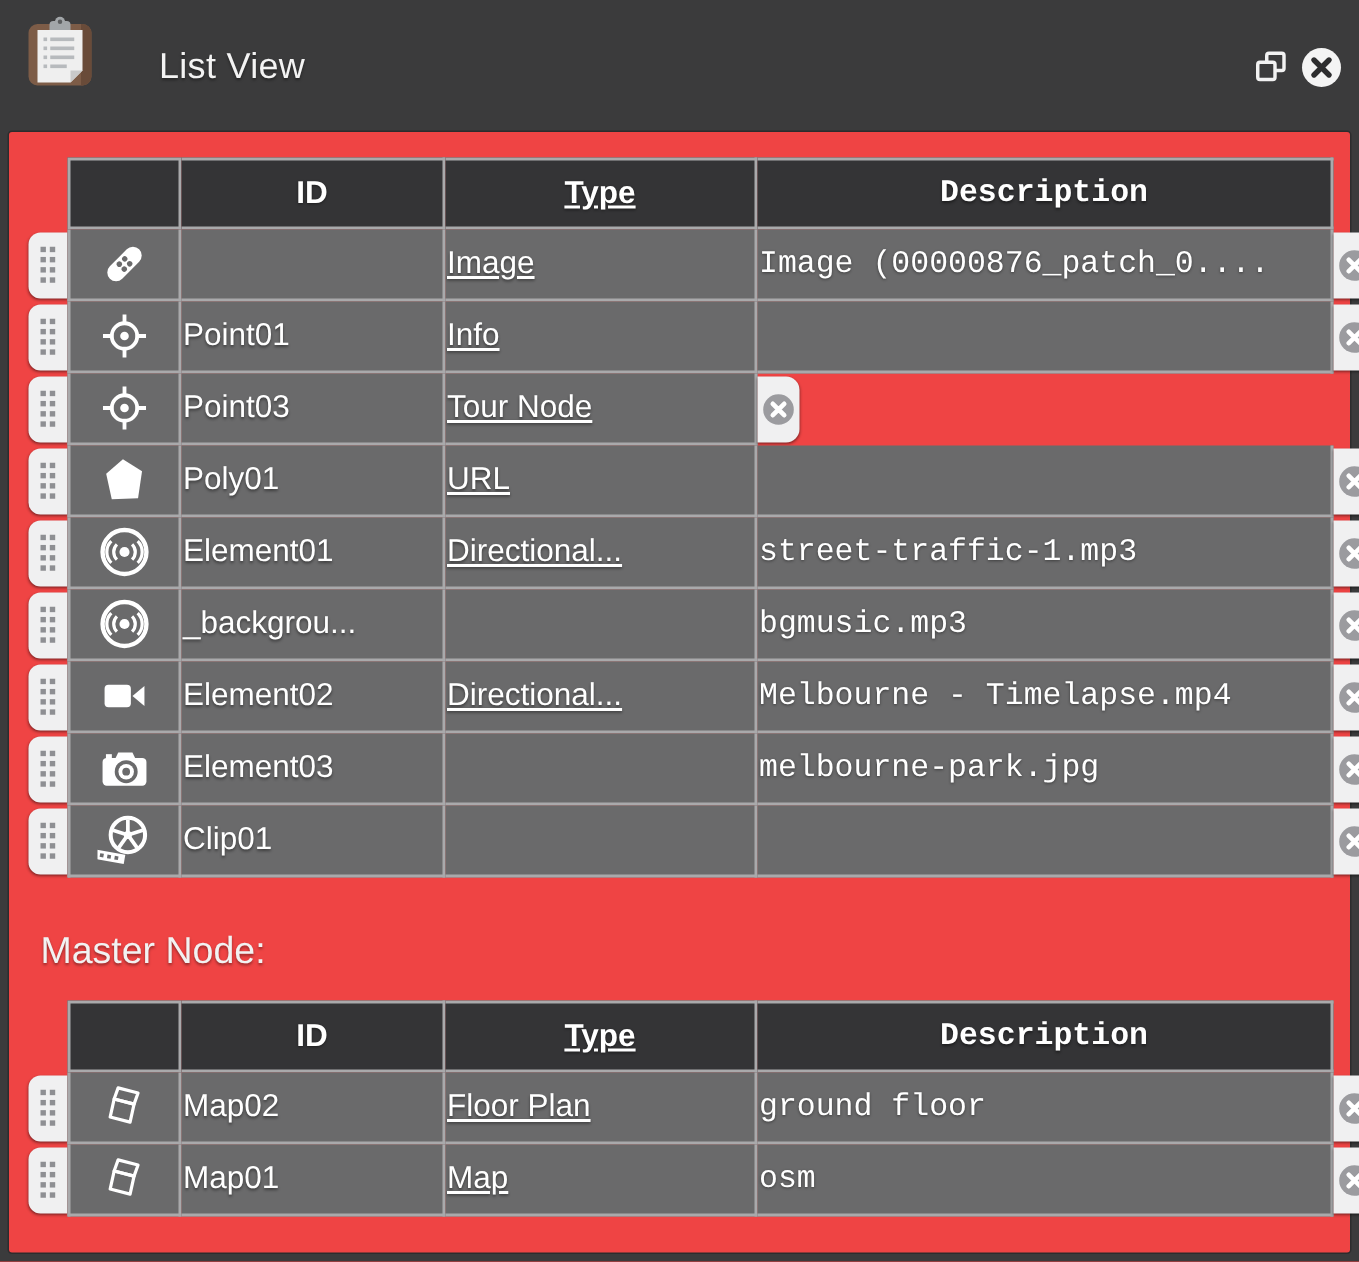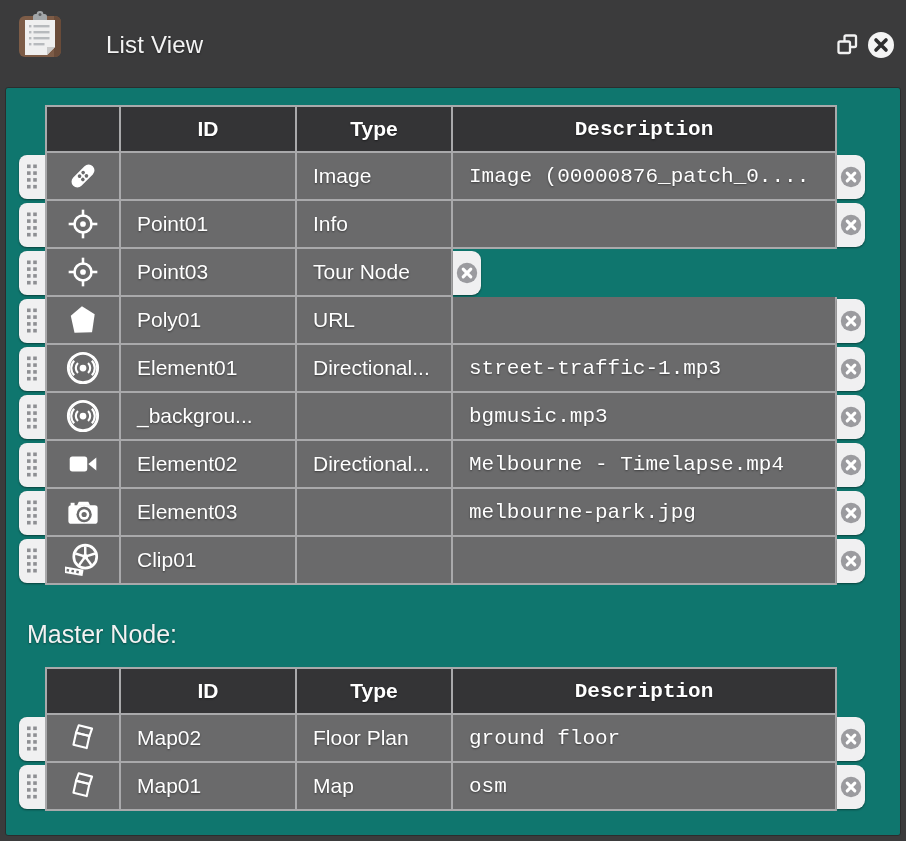--- a/index.html
+++ b/index.html
@@ -15,21 +15,21 @@
   .win-title{
     position:absolute;left:106px;top:31px;
     font-size:24px;color:#f3f3f3;letter-spacing:.2px;
     text-shadow:0 1px 2px rgba(0,0,0,.4);
   }
   .win-buttons{position:absolute;right:11px;top:30px;display:flex;gap:4px;}
   .win-btn{background:none;border:none;padding:0;margin:0;width:29px;height:29px;cursor:pointer;display:flex;align-items:center;justify-content:center;}
   
   .content{
     position:absolute;left:5px;top:87px;right:5px;bottom:5px;
-    background:#0f766e;border:1px solid #2c2c2d;border-radius:3px;
+    background:#ef4444;border:1px solid #2c2c2d;border-radius:3px;
   }
   
   .tbl{position:absolute;display:flex;flex-direction:column;}
   #main-table{left:13px;top:17px;}
   #master-table{left:13px;top:579px;}
   .master-label{
     position:absolute;left:21px;top:532px;
     font-size:25px;color:#f2f2f2;text-shadow:0 1px 2px rgba(0,0,0,.4);
   }
   .trow{display:flex;height:48px;box-sizing:border-box;align-items:stretch;}
@@ -37,32 +37,32 @@
   .delspacer{width:28px;}
   .handle{
     width:26px;height:44px;margin:2px 0;box-sizing:border-box;
     background:#f0f0f1;border-radius:8px 0 0 8px;
     display:flex;align-items:center;justify-content:center;
     box-shadow:0 1px 2px rgba(0,0,0,.45);cursor:grab;border:none;padding:0;
   }
   .cell{
     box-sizing:border-box;background:#6a6a6b;
     border-right:2px solid #a9a9ab;border-bottom:2px solid #a9a9ab;
-    display:flex;align-items:center;padding:0 16px;
+    display:flex;align-items:center;padding:0 1px;
     font-size:21px;color:#ffffff;white-space:nowrap;overflow:hidden;
     text-shadow:0 1px 2px rgba(0,0,0,.45);
   }
   .cell.first{border-left:2px solid #a9a9ab;}
   .trow.header .cell{
     background:#343436;border-top:2px solid #a9a9ab;
     font-weight:bold;justify-content:center;padding:0;
   }
   .icon-cell{width:76px;justify-content:center;padding:0;}
   .id-cell{width:176px;}
-  .type-cell{width:156px;}
+  .type-cell{width:208px;text-decoration:underline;}
   .desc-cell{width:384px;font-family:Liberation Mono, monospace;}
   .icon{display:flex;align-items:center;justify-content:center;}
   .delbtn{
     width:28px;height:44px;margin:2px 0;box-sizing:border-box;
     background:#f0f0f1;border:none;padding:0;border-radius:0 9px 9px 0;
     display:flex;align-items:center;justify-content:center;cursor:pointer;
     box-shadow:0 1px 2px rgba(0,0,0,.45);
   }
 </style>
 </head>

